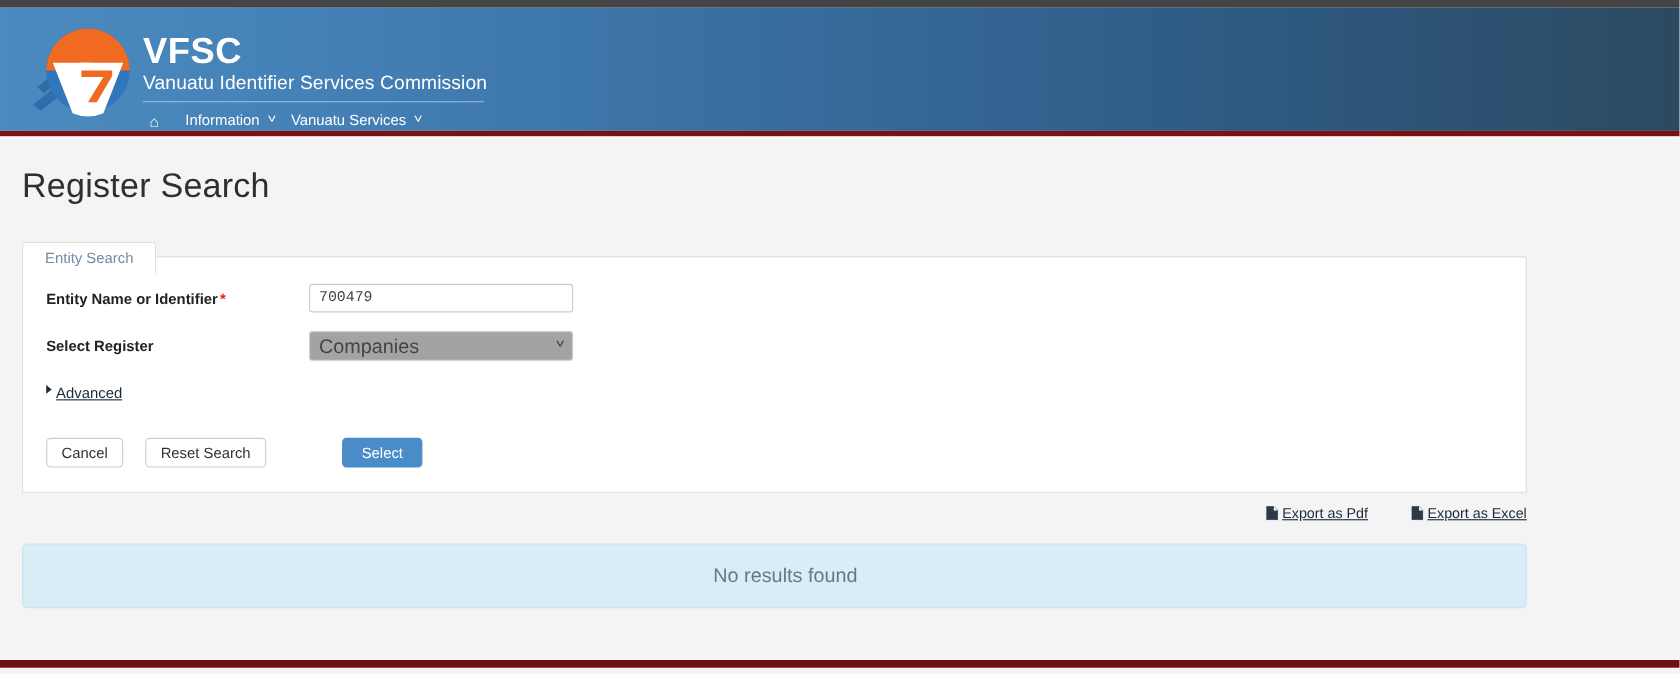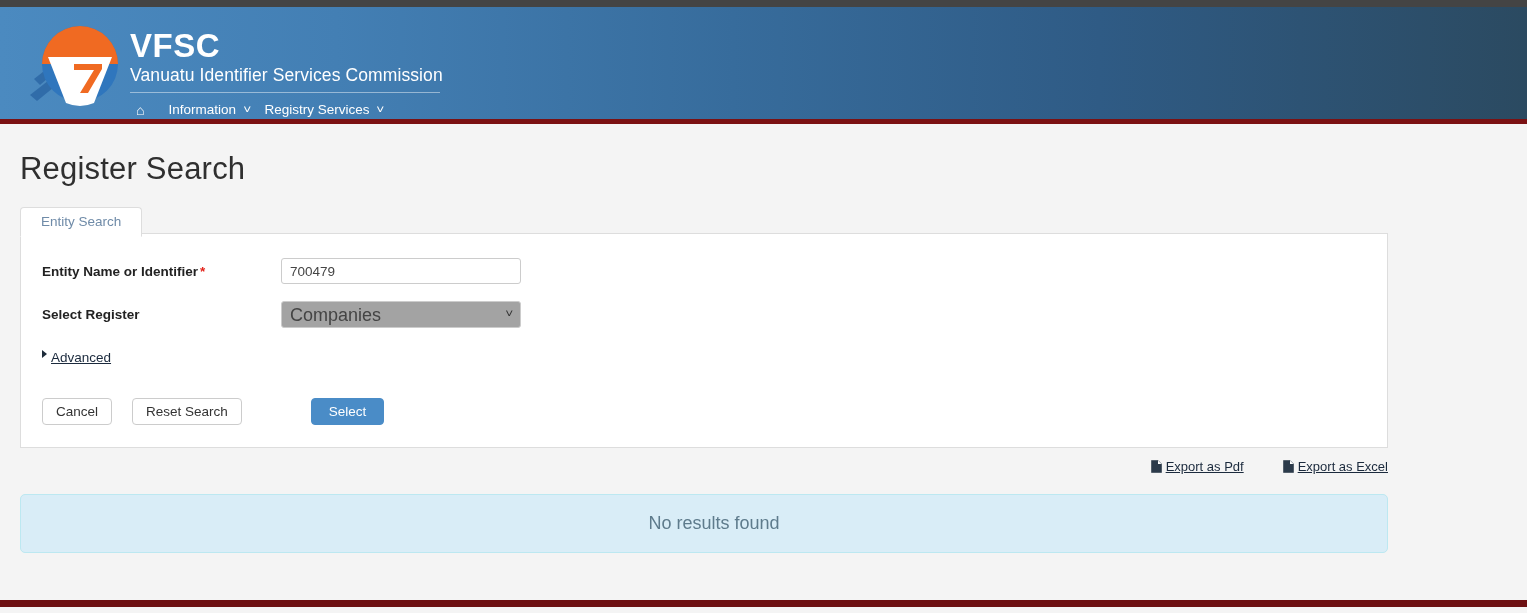--- a/index.html
+++ b/index.html
@@ -131,21 +131,21 @@
   }
   .tab {
     background: #ffffff;
     border: 1px solid #dddddd;
     border-bottom: 1px solid #ffffff;
     border-radius: 4px 4px 0 0;
     padding: 6px 20px 7px 20px;
     font-size: 13.5px;
     color: #6f8ba8;
     position: relative;
-    top: 4px;
+    top: 17px;
     cursor: pointer;
   }
 
   
   .panel {
     margin-left: 20px;
     width: 1368px;
     background: #ffffff;
     border: 1px solid #dddddd;
     min-height: 196px;
@@ -167,21 +167,21 @@
 
   .text-input {
     width: 240px;
     height: 26px;
     border: 1px solid #cccccc;
     border-radius: 3px;
     padding: 2px 8px;
     font-size: 13.5px;
     color: #444444;
     background: #ffffff;
-    font-family: Liberation Sans, sans-serif;
+    font-family: Liberation Mono, monospace;
     outline: none;
   }
   .select-wrap {
     position: relative;
     width: 240px;
     height: 27px;
   }
   .select-input {
     width: 240px;
     height: 27px;
@@ -355,21 +355,21 @@
 
       <div class="main-nav">
         <div class="nav-item nav-home">
           <span class="home-glyph">⌂</span>
         </div>
         <div class="nav-item">
           <span class="nav-label">Information</span>
         </div>
         <span class="caret-down">˅</span>
         <div class="nav-item">
-          <span class="nav-label">Registry Services</span>
+          <span class="nav-label">Vanuatu Services</span>
         </div>
         <span class="caret-down">˅</span>
       </div>
     </div>
 
   </div>
 </div>
 <div class="header-rule"></div>
 
 <div class="page">

